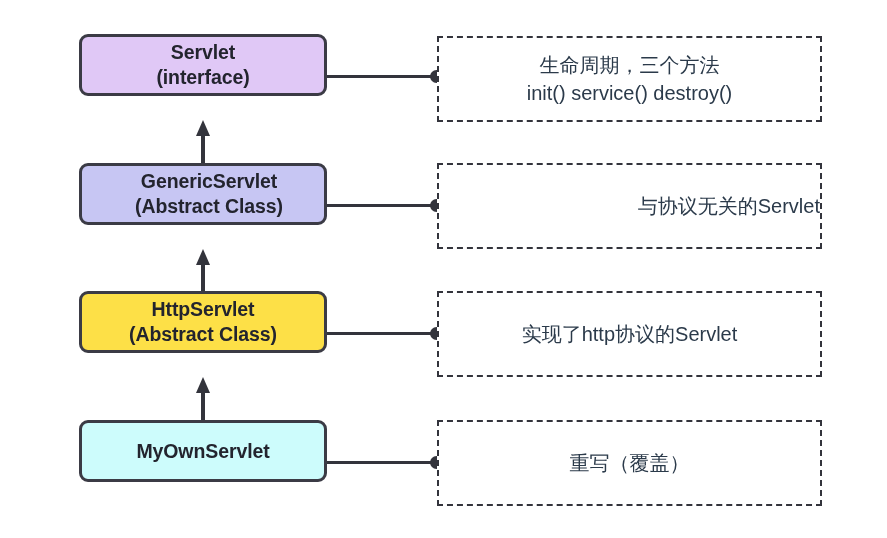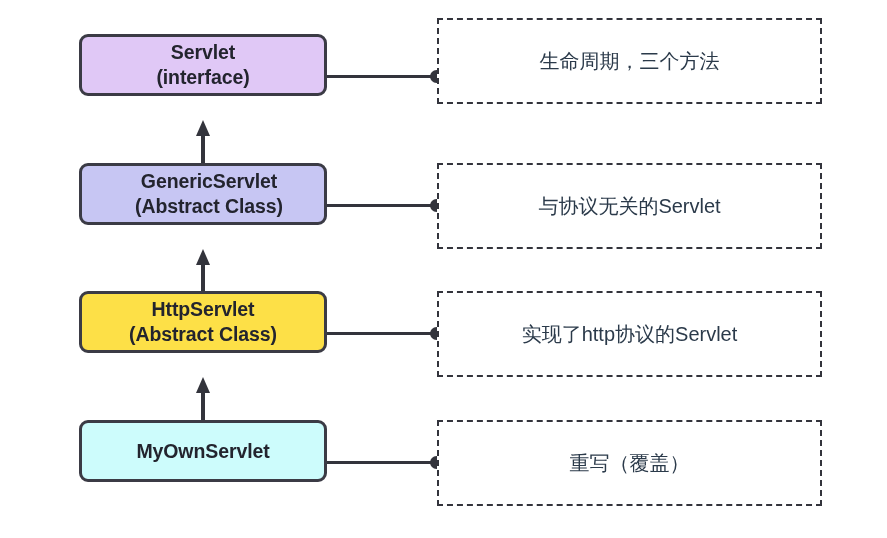--- a/index.html
+++ b/index.html
@@ -61,22 +61,22 @@
     align-items: center;
     justify-content: center;
     text-align: center;
     color: #2b3a4a;
     font-size: 20px;
     line-height: 28px;
     font-weight: normal;
   }
   .note-box .nline { display: block; white-space: nowrap; }
 
-  .note-1 { top: 18px;  }
-  .note-2 { top: 163px; }
+  .note-1 { top: 36px;  }
+  .note-2 { top: 163px; align-items: flex-end; }
   .note-3 { top: 291px; }
   .note-4 { top: 420px; text-align: right; }
 
   
   .connector {
     position: absolute;
     left: 327px;
     width: 110px;
     height: 3px;
     background: #33343c;
@@ -172,20 +172,21 @@
   <div class="connector-dot dot-2"></div>
 
   <div class="connector conn-3"></div>
   <div class="connector-dot dot-3"></div>
 
   <div class="connector conn-4"></div>
   <div class="connector-dot dot-4"></div>
 
   <div class="note-box note-1">
     <span class="nline">生命周期，三个方法</span>
+    <span class="nline">init() service() destroy()</span>
   </div>
 
   <div class="note-box note-2">
     <span class="nline">与协议无关的Servlet</span>
   </div>
 
   <div class="note-box note-3">
     <span class="nline">实现了http协议的Servlet</span>
   </div>
 

